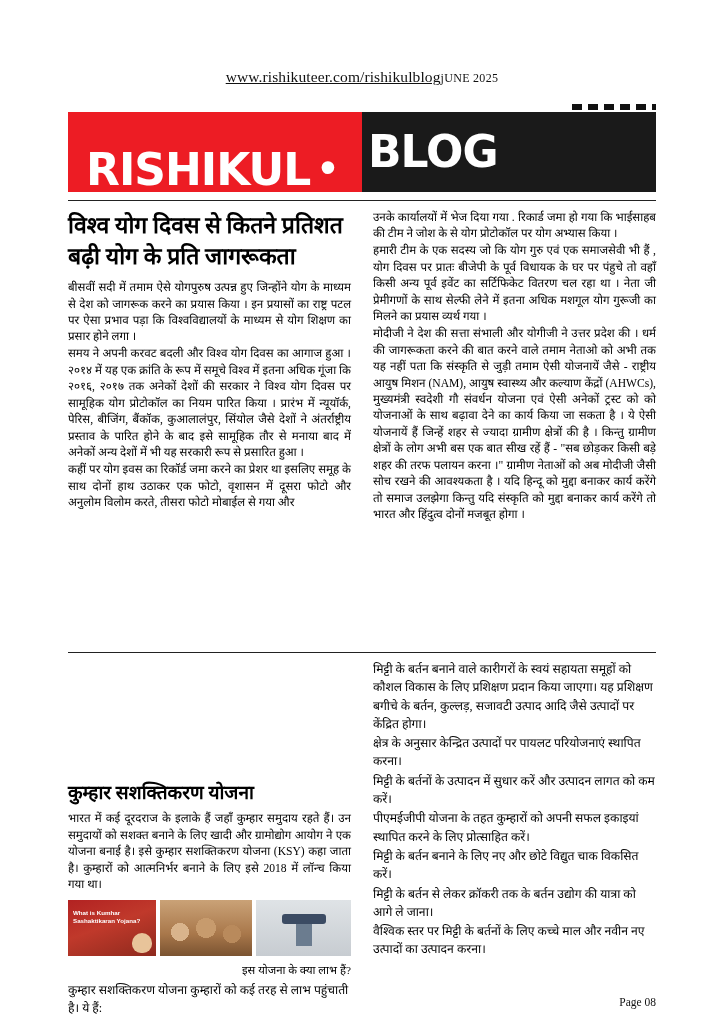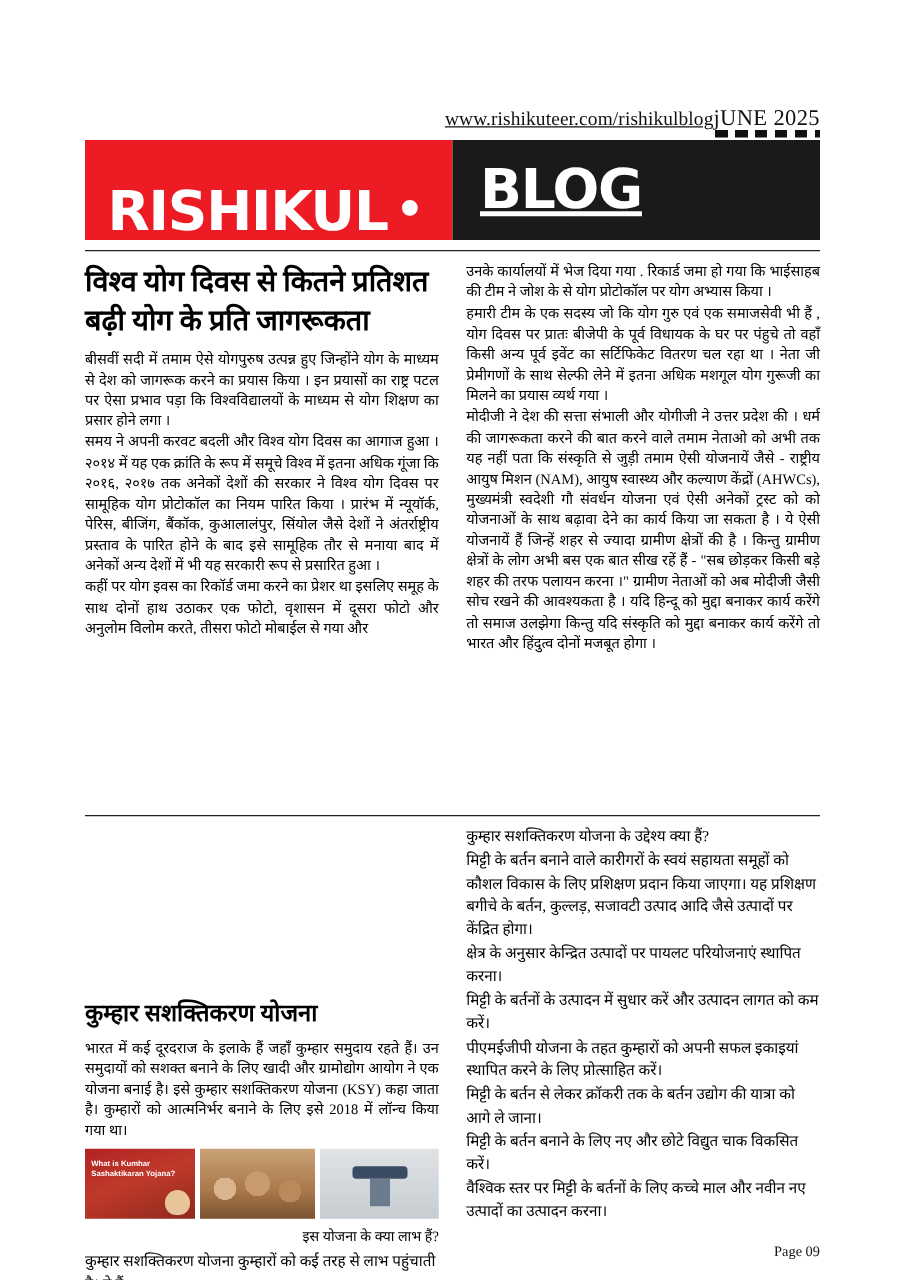--- a/index.html
+++ b/index.html
@@ -16,36 +16,36 @@
     height: 1024px;
     background: #ffffff;
     margin: 0 auto;
     overflow: hidden;
     box-sizing: border-box;
   }
   
   .top-bar {
     position: absolute;
     left: 68px;
-    top: 84px;
+    top: 68px;
     width: 588px;
     display: flex;
     align-items: flex-end;
-    justify-content: flex-end;
+    justify-content: center;
   }
   .site-url {
     font-family: "Liberation Serif", serif;
     font-size: 15.5px;
     color: #111;
     text-decoration: underline;
     letter-spacing: 0.1px;
   }
   .issue-date {
     font-family: "Liberation Serif", serif;
-    font-size: 18px;
+    font-size: 12px;
     color: #111;
     letter-spacing: 0.3px;
   }
   .dashes {
     position: absolute;
     right: 68px;
     top: 104px;
     width: 84px;
     height: 6px;
     background: repeating-linear-gradient(
@@ -84,21 +84,21 @@
     color: #ffffff;
     padding-left: 18px;
     line-height: 1;
   }
   .mast-dot {
     color: #ffffff;
     font-size: 44px;
     font-weight: bold;
     padding-left: 10px;
   }
-  .mast-right .mast-word { padding-left: 22px; text-decoration: underline; }
+  .mast-right .mast-word { padding-left: 6px; }
   .rule-under-mast {
     position: absolute;
     left: 68px;
     top: 200px;
     width: 588px;
     height: 1px;
     background: #222;
   }
   
   .art1 {
@@ -323,36 +323,35 @@
           <div class="photo photo-1">
             <div class="ph-title">What is Kumhar Sashaktikaran Yojana?</div>
             <div class="ph-pot"></div>
           </div>
           <div class="photo photo-2"></div>
           <div class="photo photo-3"></div>
         </div>
       </div>
       <div class="art2-right">
         <div class="right-q">
-          <p>कुम्हार सशक्तिकरण योजना के उद्देश्य क्या हैं?</p>
           <p>मिट्टी के बर्तन बनाने वाले कारीगरों के स्वयं सहायता समूहों को कौशल विकास के लिए प्रशिक्षण प्रदान किया जाएगा। यह प्रशिक्षण बगीचे के बर्तन, कुल्लड़, सजावटी उत्पाद आदि जैसे उत्पादों पर केंद्रित होगा।</p>
           <p>क्षेत्र के अनुसार केन्द्रित उत्पादों पर पायलट परियोजनाएं स्थापित करना।</p>
           <p>मिट्टी के बर्तनों के उत्पादन में सुधार करें और उत्पादन लागत को कम करें।</p>
           <p>पीएमईजीपी योजना के तहत कुम्हारों को अपनी सफल इकाइयां स्थापित करने के लिए प्रोत्साहित करें।</p>
+          <p>मिट्टी के बर्तन बनाने के लिए नए और छोटे विद्युत चाक विकसित करें।</p>
           <p>मिट्टी के बर्तन से लेकर क्रॉकरी तक के बर्तन उद्योग की यात्रा को आगे ले जाना।</p>
-          <p>मिट्टी के बर्तन बनाने के लिए नए और छोटे विद्युत चाक विकसित करें।</p>
           <p>वैश्विक स्तर पर मिट्टी के बर्तनों के लिए कच्चे माल और नवीन नए उत्पादों का उत्पादन करना।</p>
         </div>
       </div>
     </div>
 
     <div style="width:283px;">
       <div class="caption">इस योजना के क्या लाभ हैं?</div>
     </div>
 
     <div style="width:283px;" class="art2-full">
       <p class="list-line">कुम्हार सशक्तिकरण योजना कुम्हारों को कई तरह से लाभ पहुंचाती है। ये हैं:</p>
 
     </div>
   </div>
 
-  <div class="page-num">Page 09</div>
+  <div class="page-num">Page 08</div>
 </div>
 
 </body></html>

